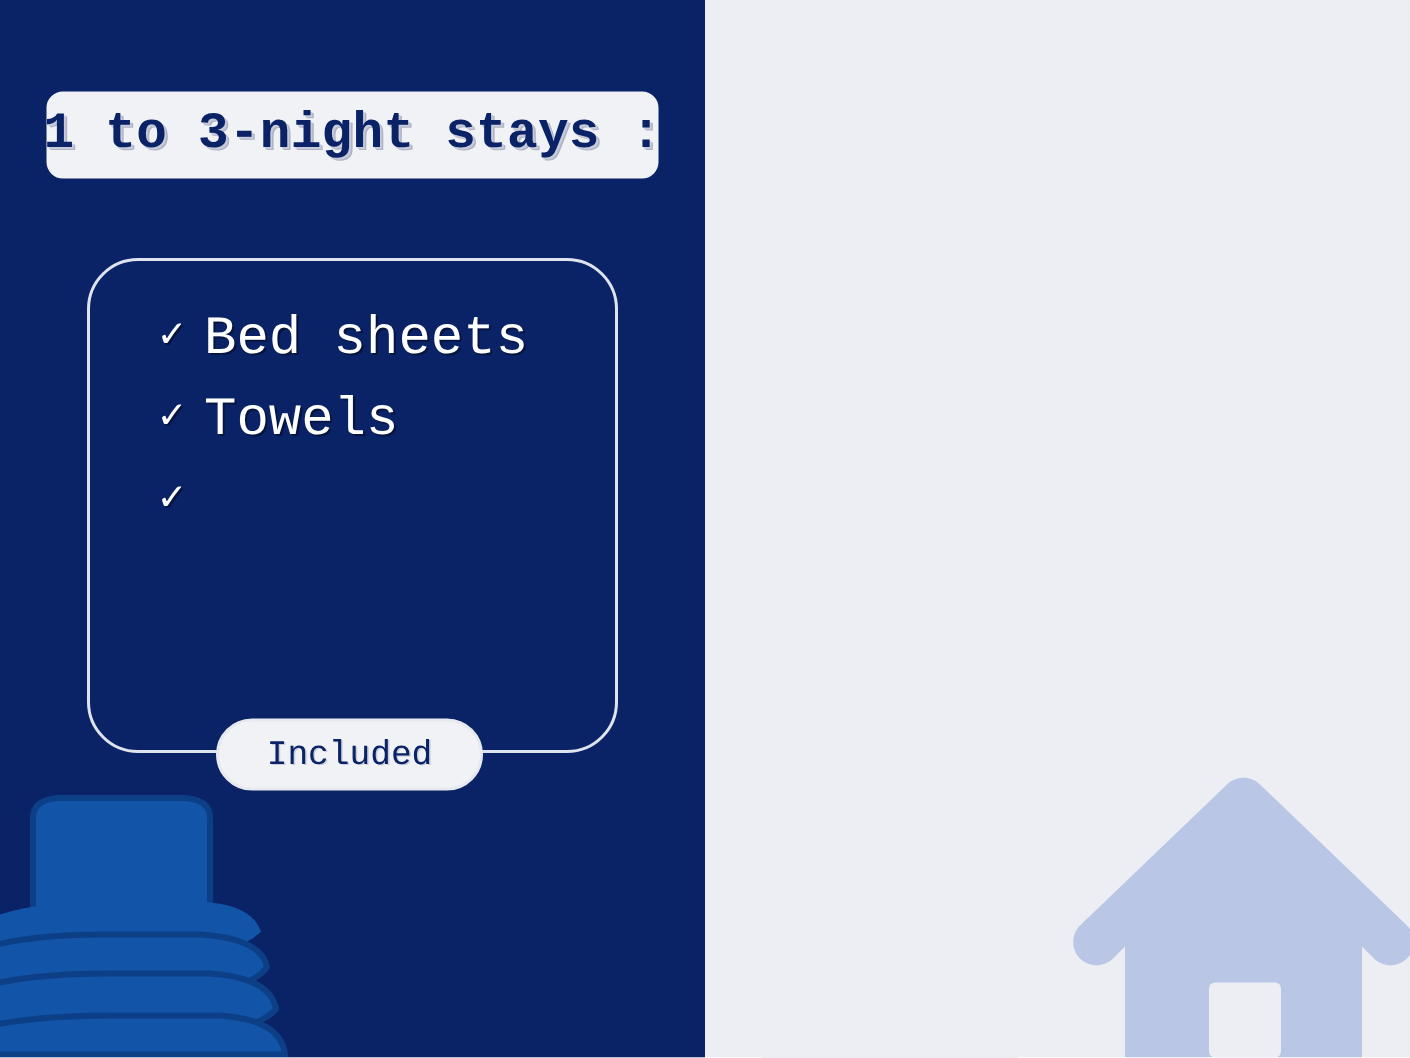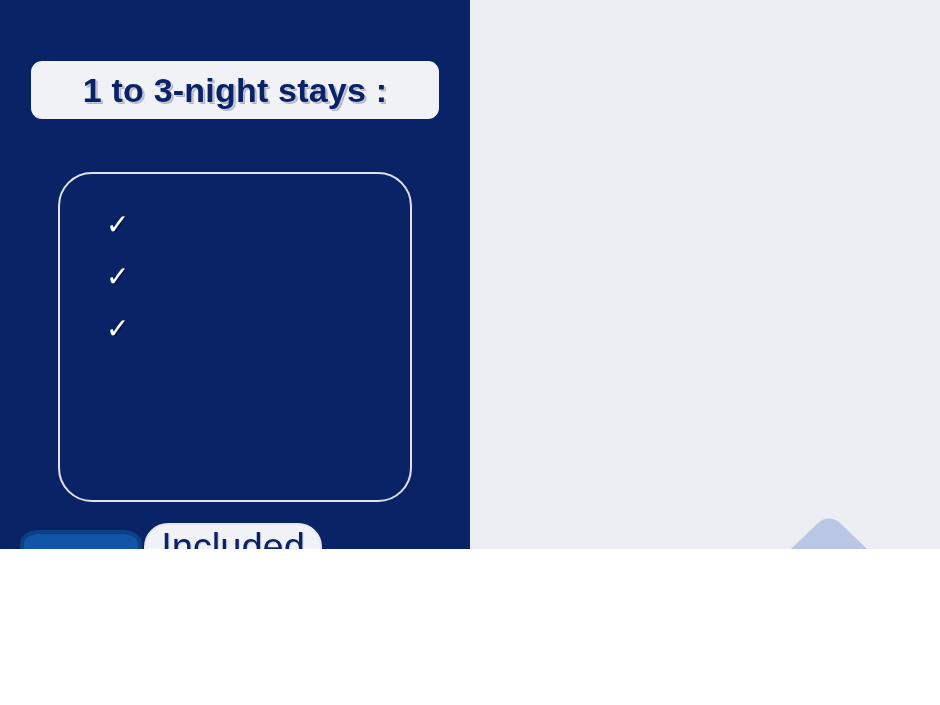--- a/index.html
+++ b/index.html
@@ -3,23 +3,23 @@
 <meta charset="utf-8">
 <style>
   html, body {
     margin: 0;
     padding: 0;
     background: #ffffff;
   }
   #canvas {
     position: relative;
     width: 940px;
-    height: 549px;
+    height: 705px;
     overflow: hidden;
-    font-family: Liberation Sans, sans-serif;
+    font-family: Liberation Mono, monospace;
   }
 
   
   .panel {
     position: absolute;
     top: 0;
     height: 705px;
     overflow: hidden;
   }
   #panel-left {
@@ -134,22 +134,21 @@
 
   
   .status-badge {
     position: absolute;
     display: flex;
     align-items: center;
     justify-content: center;
     border-radius: 999px;
     box-sizing: border-box;
     white-space: nowrap;
-    font-size: 38px;
-    margin-top: 44px;
+    font-size: 23px;
   }
   #badge-included {
     left: 144px;
     top: 479px;
     width: 178px;
     height: 48px;
     background: #f1f2f6;
     border: 2.5px solid #e7e9f1;
     color: #0a2266;
     text-shadow: 1px 1px 0 #c9cddd;
@@ -182,24 +181,26 @@
       </svg>
     </div>
 
     <div class="title-pill" id="title-pill-left">1 to 3-night stays :</div>
 
     <div class="list-box" id="list-box-left">
       <div class="list">
 
         <div class="list-item">
           <span class="mark">✓</span>
+          <span class="item-label">Bed sheets</span>
         </div>
 
         <div class="list-item">
           <span class="mark">✓</span>
+          <span class="item-label">Towels</span>
         </div>
 
         <div class="list-item">
           <span class="mark">✓</span>
         </div>
 
       </div>
     </div>
 
     <div class="status-badge" id="badge-included">Included</div>

